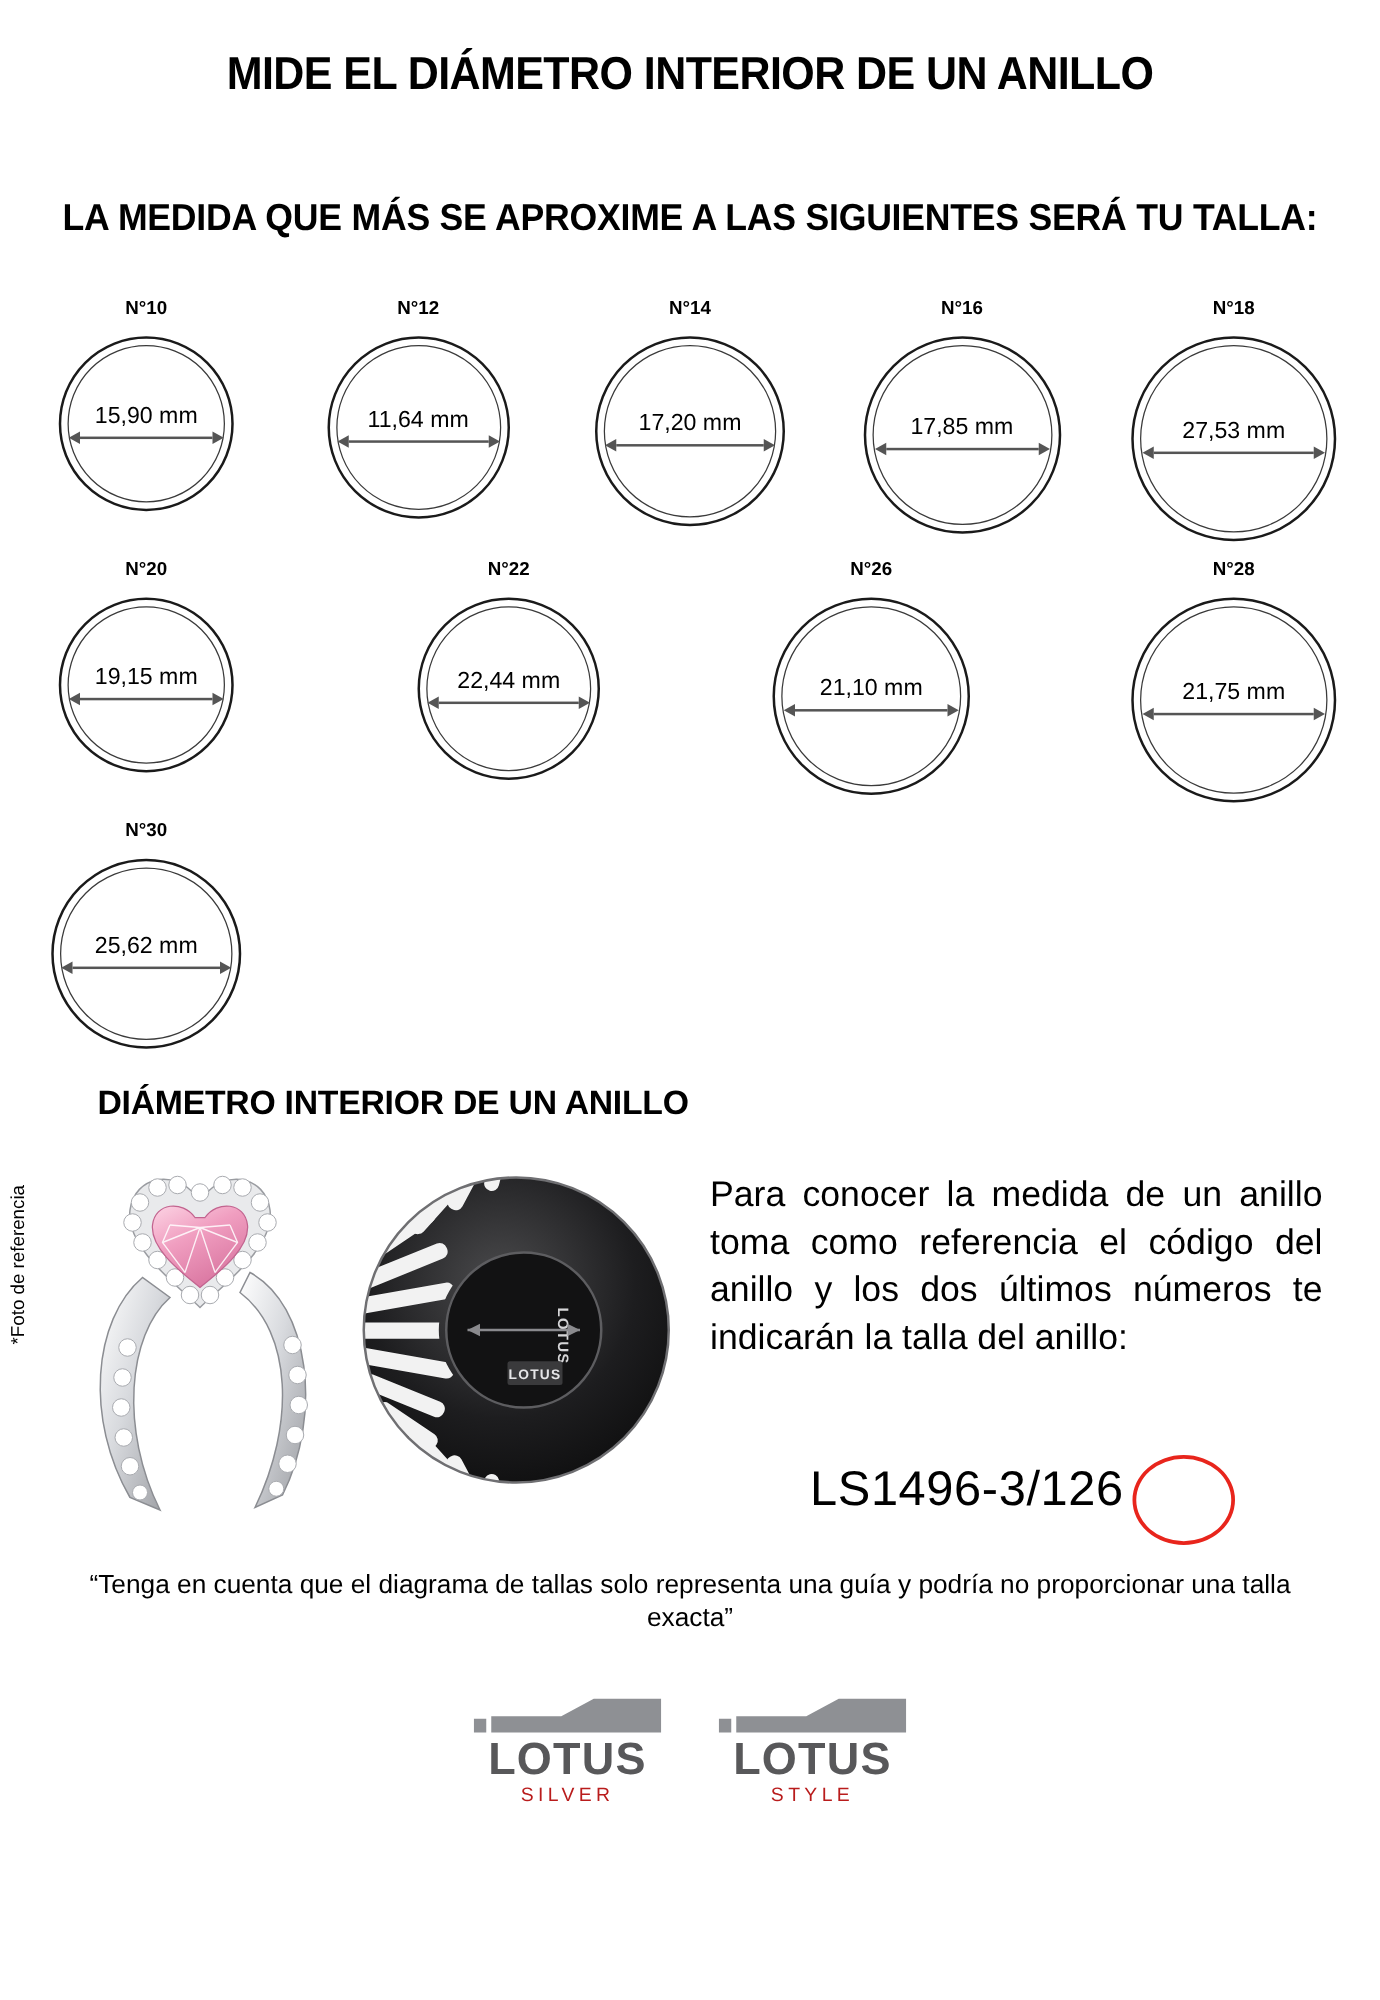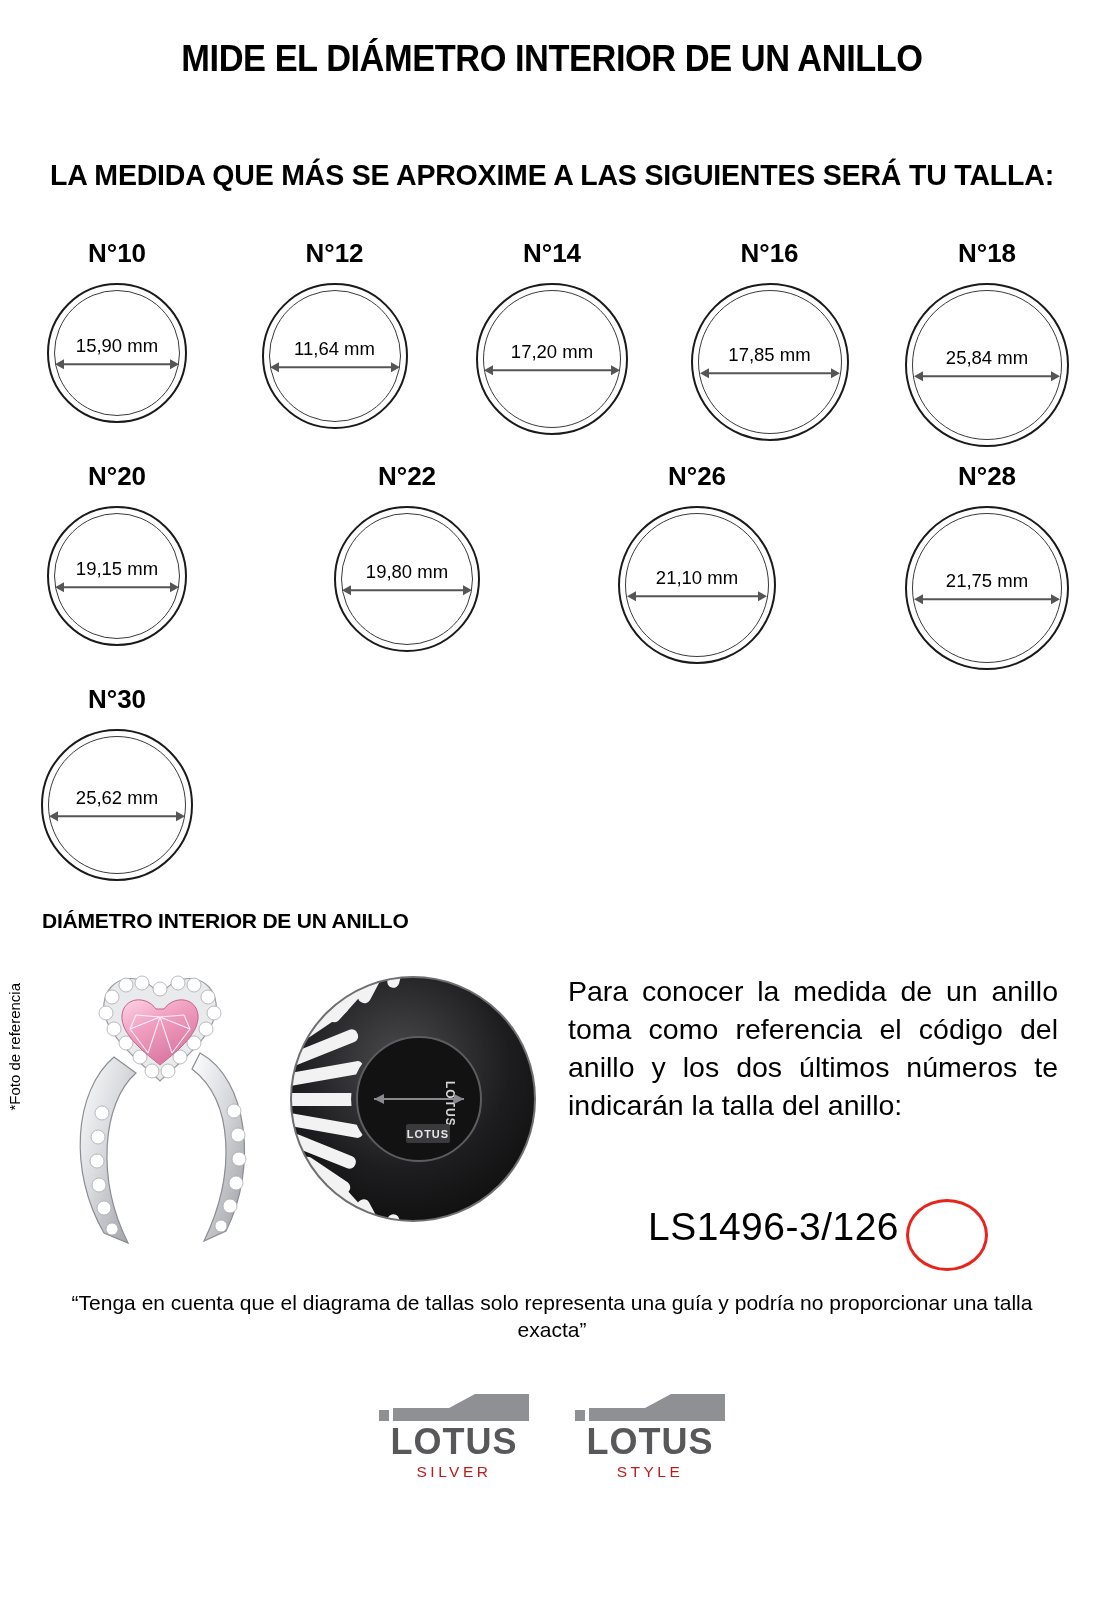--- a/index.html
+++ b/index.html
@@ -47,21 +47,21 @@
   .row.row-3 { justify-content: flex-start; margin-top: 14px; }
 
   .cell {
     width: 190px;
     display: flex;
     flex-direction: column;
     align-items: center;
   }
   .cell-label {
     font-weight: bold;
-    font-size: 26px;
+    font-size: 15px;
     margin-bottom: 14px;
     letter-spacing: 0px;
   }
 
   
   .ringwrap {
     position: relative;
   }
   .ring {
     border: 2px solid #1a1a1a;
@@ -109,23 +109,23 @@
     width: 0; height: 0;
     border-top: 5px solid transparent;
     border-bottom: 5px solid transparent;
   }
   .arrow .head.left { border-right: 9px solid #555; }
   .arrow .head.right { border-left: 9px solid #555; }
 
   
   .diam-heading {
     font-weight: bold;
-    font-size: 21px;
+    font-size: 27px;
     margin-top: 28px;
-    padding-left: 42px;
+    padding-left: 78px;
     letter-spacing: -0.2px;
   }
 
   
   .photo-block {
     position: relative;
     margin-top: 22px;
     height: 330px;
   }
   .vert-note {
@@ -295,21 +295,21 @@
           </div>
         </div>
       </div>
     </div>
 
     <div class="cell">
       <div class="cell-label">N°18</div>
       <div class="ringwrap">
         <div class="ring" style="width:164px;height:164px;"></div>
         <div class="measure">
-          <div class="mm-text">25,84 mm</div>
+          <div class="mm-text">27,53 mm</div>
           <div class="arrow" style="width:146px;">
             <span class="head left"></span>
             <span class="bar"></span>
             <span class="head right"></span>
           </div>
         </div>
       </div>
     </div>
   </div>
 
@@ -328,21 +328,21 @@
           </div>
         </div>
       </div>
     </div>
 
     <div class="cell">
       <div class="cell-label">N°22</div>
       <div class="ringwrap">
         <div class="ring" style="width:146px;height:146px;"></div>
         <div class="measure">
-          <div class="mm-text">19,80 mm</div>
+          <div class="mm-text">22,44 mm</div>
           <div class="arrow" style="width:130px;">
             <span class="head left"></span>
             <span class="bar"></span>
             <span class="head right"></span>
           </div>
         </div>
       </div>
     </div>
 
 

